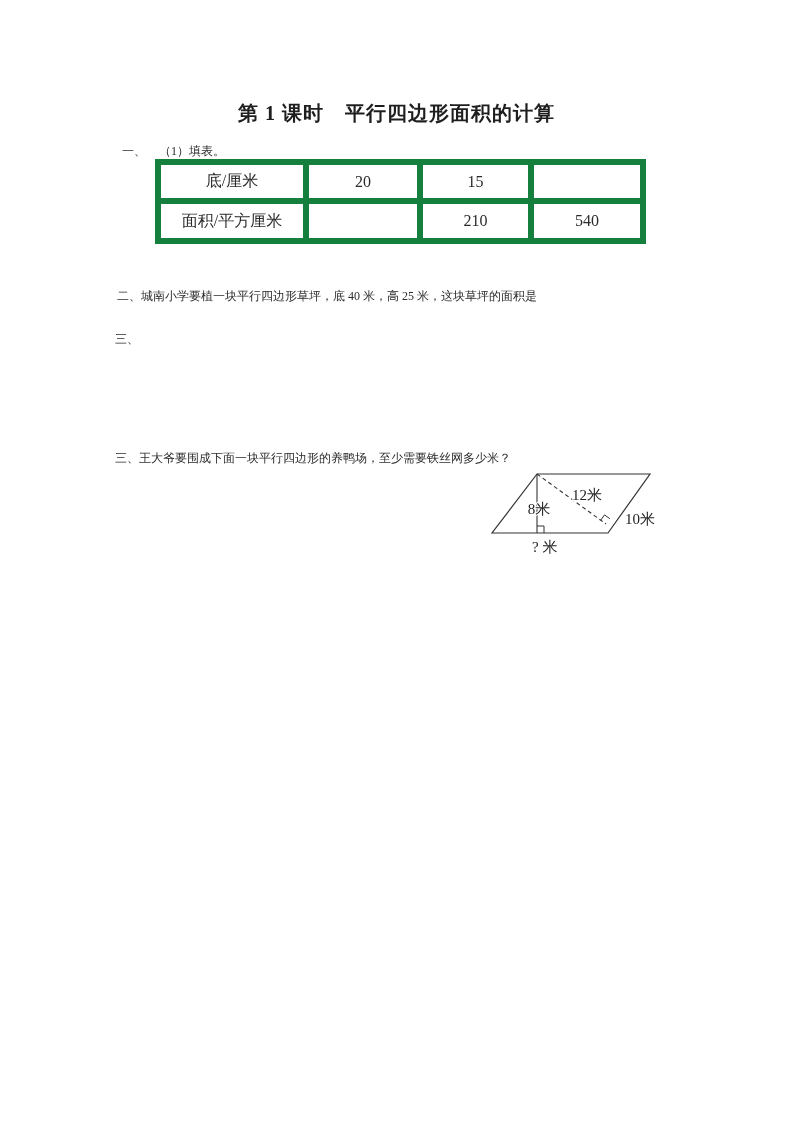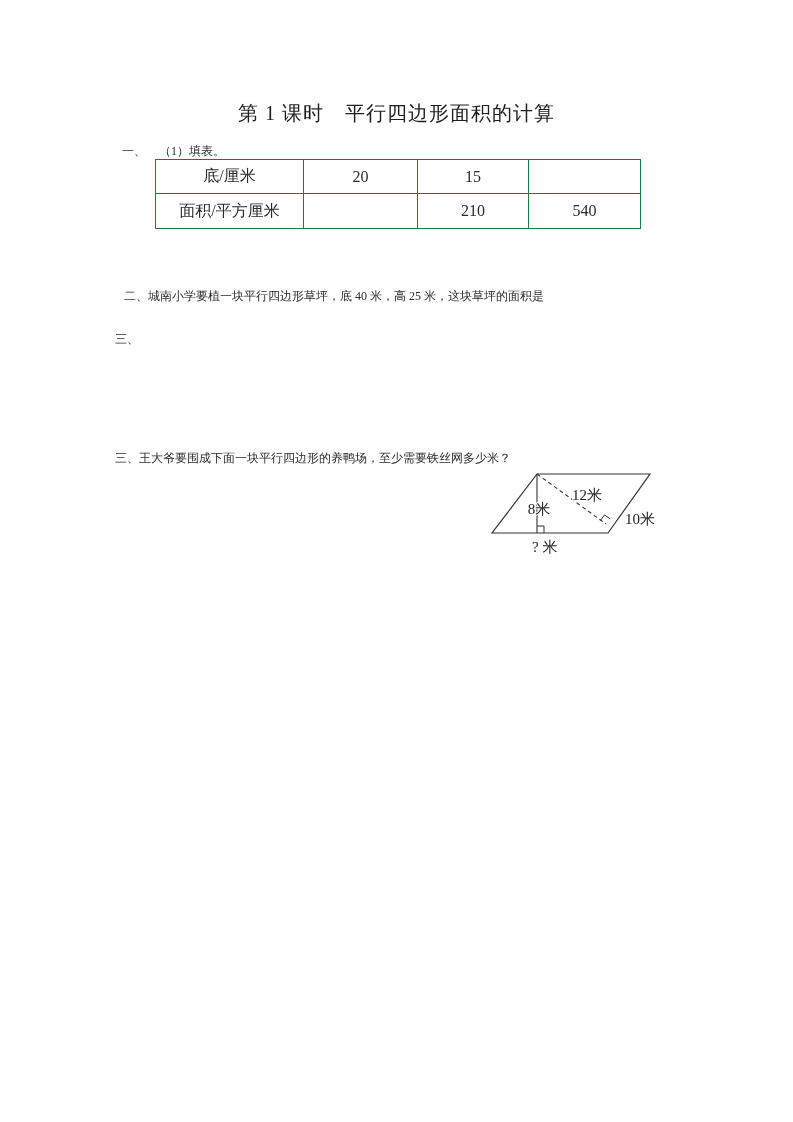--- a/index.html
+++ b/index.html
@@ -9,34 +9,34 @@
     margin:0 auto;
     background:#ffffff;
     font-family:"Liberation Serif","DejaVu Serif",serif;
     color:#2b2b2b;
     overflow:hidden;
   }
   .abs{position:absolute;white-space:nowrap;}
   .title{
     top:100px;left:0;width:793px;
     text-align:center;
-    font-size:20px;font-weight:400;
+    font-size:20px;font-weight:700;
     letter-spacing:1px;
     color:#1e1e1e;
   }
   .bodyline{font-size:12px;line-height:20px;}
   .marker{display:inline-block;}
   .gap13{margin-left:13px;}
   table.fill{
     position:absolute;left:155px;top:159px;
     border-collapse:collapse;table-layout:fixed;
     width:485px;
   }
   table.fill td{
-    border:1px solid #15803d;
+    border:6px solid #15803d;
     text-align:center;vertical-align:middle;
     font-size:16px;color:#2b2b2b;
     padding:0;overflow:hidden;
   }
   tr.r1 td,tr.r2 td{height:33px;}
   tr.r3 td{height:34px;}
   svg text{
     font-family:"Liberation Serif","DejaVu Serif",serif;
     fill:#222222;
     paint-order:stroke;
@@ -71,21 +71,21 @@
     <tr class="r3">
       <td>面积/平方厘米</td>
       <td></td>
       <td>210</td>
       <td>540</td>
     </tr>
   </tbody>
     </table>
 
 
-  <div class="abs bodyline" style="top:286px;left:124px;">
+  <div class="abs bodyline" style="top:286px;left:117px;">
     <span class="marker">二、</span><span>城南小学要植一块平行四边形草坪，底 40 米，高 25 米，这块草坪的面积是</span>
   </div>
 
   <div class="abs bodyline" style="top:329px;left:115px;">三、</div>
 
   <div class="abs bodyline" style="top:449px;left:115px;font-family:Liberation Mono, monospace;">
     <span class="marker">三、</span><span>王大爷要围成下面一块平行四边形的养鸭场，至少需要铁丝网多少米？</span>
   </div>
 
   <svg class="abs" style="top:464px;left:478px;" width="202" height="96" viewBox="0 0 202 96">

